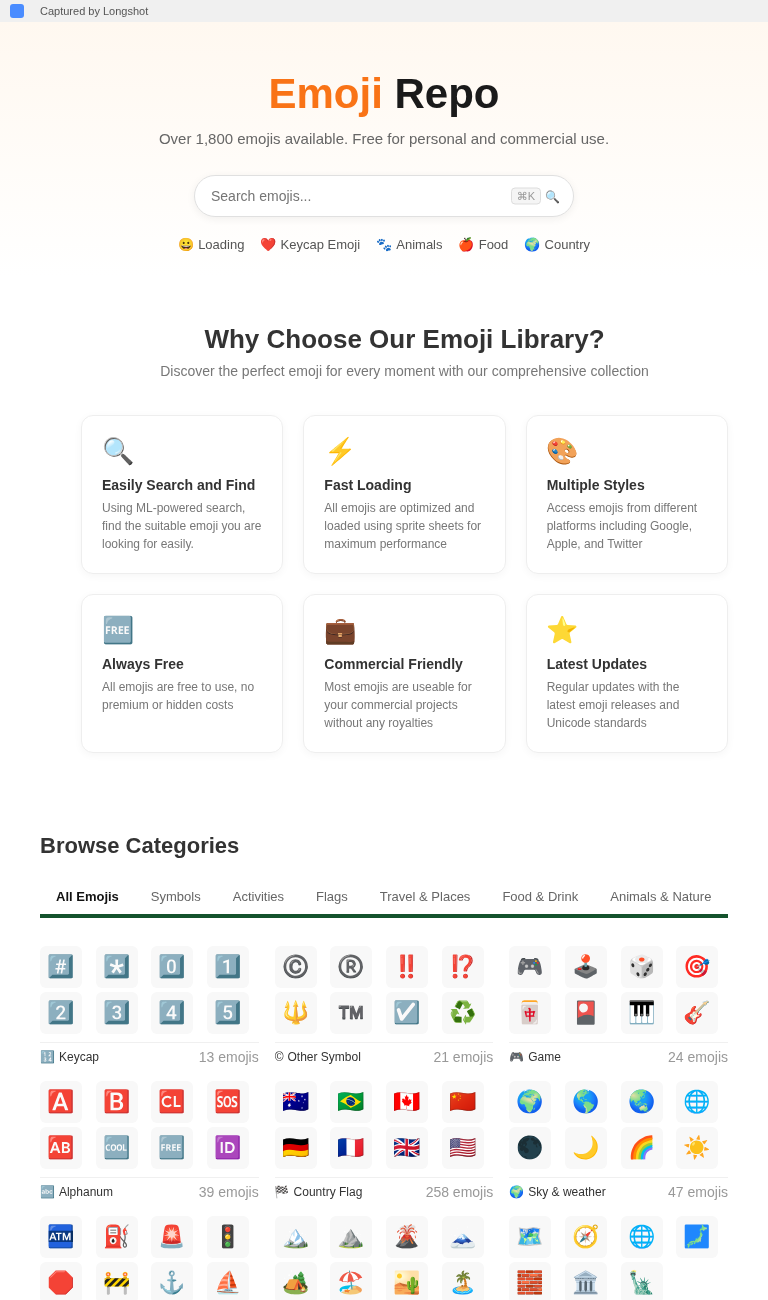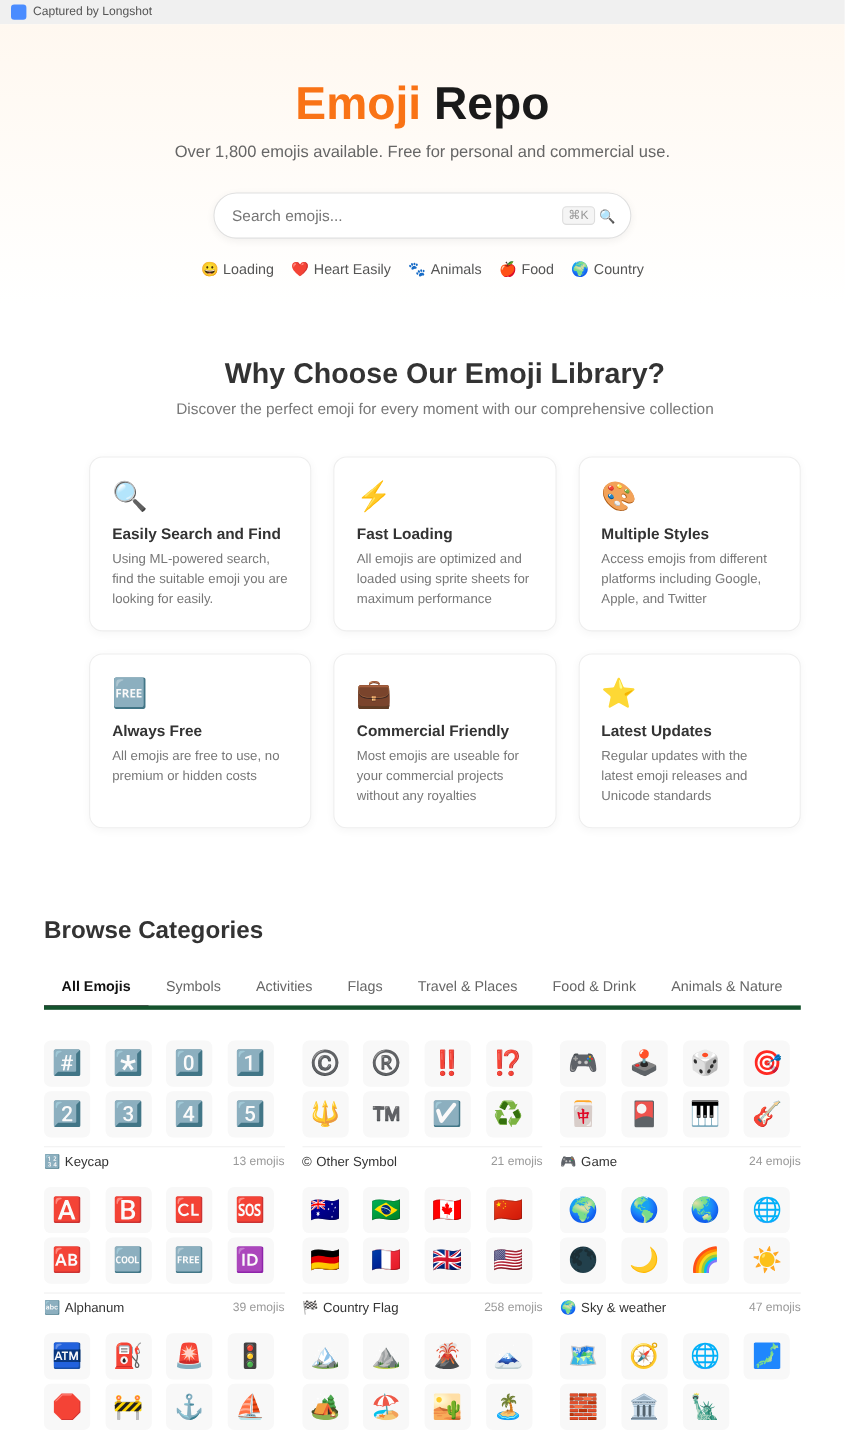--- a/index.html
+++ b/index.html
@@ -1,19 +1,19 @@
 <!DOCTYPE html>
 <html><head>
   <meta charset="utf-8">
   <style>
     * { box-sizing: border-box; margin: 0; padding: 0; }
     body { font-family: -apple-system, BlinkMacSystemFont, 'Segoe UI', sans-serif; background: #fff; color: #333; font-size: 14px; }
 
     
-    .top-bar { background: #f0f0f0; padding: 4px 10px; display: flex; align-items: center; gap: 6px; font-size: 11px; color: #555; }
+    .top-bar { background: #f0f0f0; padding: 4px 10px; display: flex; align-items: center; gap: 16px; font-size: 11px; color: #555; }
     .top-bar-icon { width: 14px; height: 14px; background: #4a8cff; border-radius: 3px; display: inline-block; }
 
     
     .hero { background: linear-gradient(180deg, #fff8f0 0%, #fff 100%); text-align: center; padding: 48px 20px 24px; }
     .hero-title { font-size: 42px; font-weight: 700; margin-bottom: 12px; }
     .hero-title .emoji-text { color: #f97316; }
     .hero-title .repo-text { color: #1a1a1a; }
     .hero-subtitle { color: #666; font-size: 15px; margin-bottom: 28px; }
     .search-bar { max-width: 380px; margin: 0 auto 20px; position: relative; }
     .search-bar input { width: 100%; padding: 12px 48px 12px 16px; border: 1px solid #e0e0e0; border-radius: 24px; font-size: 14px; color: #999; outline: none; box-shadow: 0 2px 8px rgba(0,0,0,0.06); }
@@ -38,21 +38,21 @@
     .category-tabs { display: flex; gap: 0; border-bottom: 4px solid #14532d; margin-bottom: 28px; overflow-x: auto; }
     .tab-item { padding: 10px 16px; font-size: 13px; cursor: pointer; white-space: nowrap; color: #666; border-bottom: 2px solid transparent; margin-bottom: -2px; }
     .tab-item.active { color: #111; font-weight: 600; border-bottom: 2px solid #111; }
 
     
     .emoji-categories-row { display: grid; grid-template-columns: 1fr 1fr 1fr; gap: 16px; margin-bottom: 8px; }
     .emoji-cat-block { }
     .emoji-cat-grid { display: grid; grid-template-columns: repeat(4, 1fr); gap: 4px; margin-bottom: 8px; }
     .emoji-cat-footer { display: flex; align-items: center; justify-content: space-between; padding-top: 6px; border-top: 1px solid #f0f0f0; }
     .cat-label { font-size: 12px; font-weight: 500; display: flex; align-items: center; gap: 4px; }
-    .cat-count { font-size: 11px; color: #999; }
+    .cat-count { font-size: 14px; color: #999; }
 
     
     .ebox { width: 42px; height: 42px; display: flex; align-items: center; justify-content: center; font-size: 22px; border-radius: 6px; background: #f8f8f8; cursor: pointer; }
   </style>
 </head>
 <body>
 
 <div class="top-bar">
   <span class="top-bar-icon"></span>
   <span>Captured by Longshot</span>
@@ -65,21 +65,21 @@
   <p class="hero-subtitle">Over 1,800 emojis available. Free for personal and commercial use.</p>
   <div class="search-bar">
     <input type="text" placeholder="Search emojis..." style="">
     <div class="search-right">
       <span class="shortcut">⌘K</span>
       <span>🔍</span>
     </div>
   </div>
   <div class="quick-links">
     <span class="quick-link">😀 <span>Loading</span></span>
-    <span class="quick-link">❤️ <span>Heart Easily</span></span>
+    <span class="quick-link">❤️ <span>Keycap Emoji</span></span>
     <span class="quick-link">🐾 <span>Animals</span></span>
     <span class="quick-link">🍎 <span>Food</span></span>
     <span class="quick-link">🌍 <span>Country</span></span>
   </div>
 </div>
 
 <div class="why-section">
   <h2 class="why-title">Why Choose Our Emoji Library?</h2>
   <p class="why-subtitle">Discover the perfect emoji for every moment with our comprehensive collection</p>
   <div class="features-grid">

